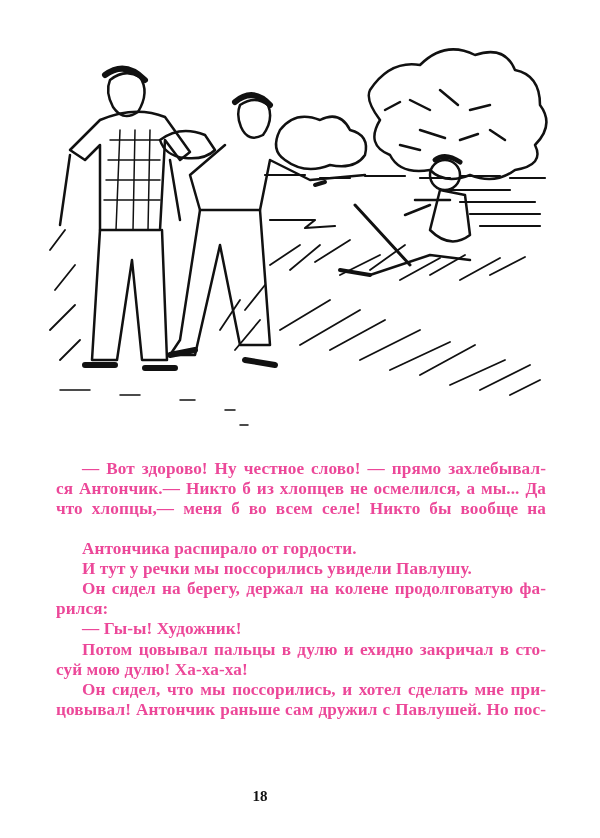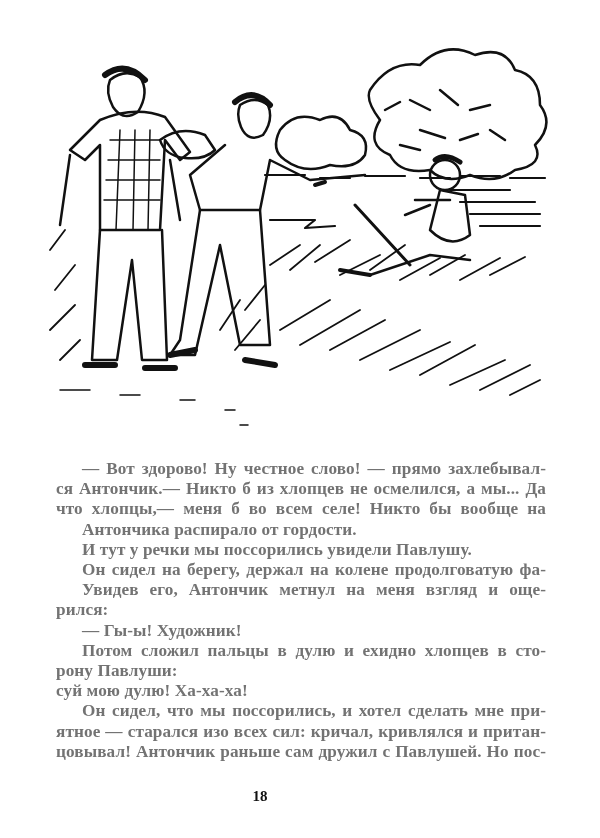--- a/index.html
+++ b/index.html
@@ -1,21 +1,21 @@
 <!DOCTYPE html>
 <html><head>
 <meta charset="utf-8">
 <style>
   html, body { margin:0; padding:0; background:#ffffff; }
   body { width:600px; height:838px; position:relative; overflow:hidden; }
   .illustration { position:absolute; left:40px; top:30px; width:520px; height:400px; }
   .text-block {
     position:absolute; left:56px; top:459px; width:490px;
     font-family:"Liberation Serif", "DejaVu Serif", serif;
-    font-size:17.2px; line-height:20.2px; color:#737373;
+    font-size:17.2px; line-height:20.2px; color:#ec4899;
     font-weight:bold; letter-spacing:0.1px;
   }
   .line { display:block; text-align:justify; text-align-last:justify; white-space:nowrap; }
   .line.last { text-align-last:left; }
   .page-number {
     position:absolute; left:0; width:520px; top:788px; text-align:center;
     font-family:"Liberation Serif", "DejaVu Serif", serif; font-weight:bold;
     font-size:15px; color:#111;
   }
 </style>
@@ -79,27 +79,24 @@
         <path d="M20 360 l30 0 M80 365 l20 0 M140 370 l15 0 M185 380 l10 0 M200 395 l8 0"></path>
       </g>
     </g>
   </svg>
 </div>
 
 <div class="text-block" id="text-block">
     <span class="line" style="padding-left: 26px;">— Вот здорово! Ну честное слово! — прямо захлебывал-</span>
     <span class="line">ся Антончик.— Никто б из хлопцев не осмелился, а мы... Да</span>
     <span class="line">что хлопцы,— меня б во всем селе! Никто бы вообще на</span>
-    <span class="line last" style="padding-left: 26px;">Антончика распирало от гордости.</span>
+    <span class="line last" style="padding-left: 26px; margin-top: 19px;">Антончика распирало от гордости.</span>
     <span class="line last" style="padding-left: 26px;">И тут у речки мы поссорились увидели Павлушу.</span>
     <span class="line" style="padding-left: 26px;">Он сидел на берегу, держал на колене продолговатую фа-</span>
-    <span class="line" style="padding-left: 26px;">Увидев его, Антончик метнул на меня взгляд и още-</span>
     <span class="line last">рился:</span>
     <span class="line last" style="padding-left: 26px;">— Гы-ы! Художник!</span>
-    <span class="line" style="padding-left: 26px;">Потом сложил пальцы в дулю и ехидно хлопцев в сто-</span>
-    <span class="line last">рону Павлуши:</span>
+    <span class="line" style="padding-left: 26px;">Потом цовывал пальцы в дулю и ехидно закричал в сто-</span>
     <span class="line last">суй мою дулю! Ха-ха-ха!</span>
     <span class="line" style="padding-left: 26px;">Он сидел, что мы поссорились, и хотел сделать мне при-</span>
-    <span class="line">ятное — старался изо всех сил: кричал, кривлялся и притан-</span>
     <span class="line">цовывал! Антончик раньше сам дружил с Павлушей. Но пос-</span>
   </div>
 
 <div class="page-number">18</div>
 
 </body></html>

